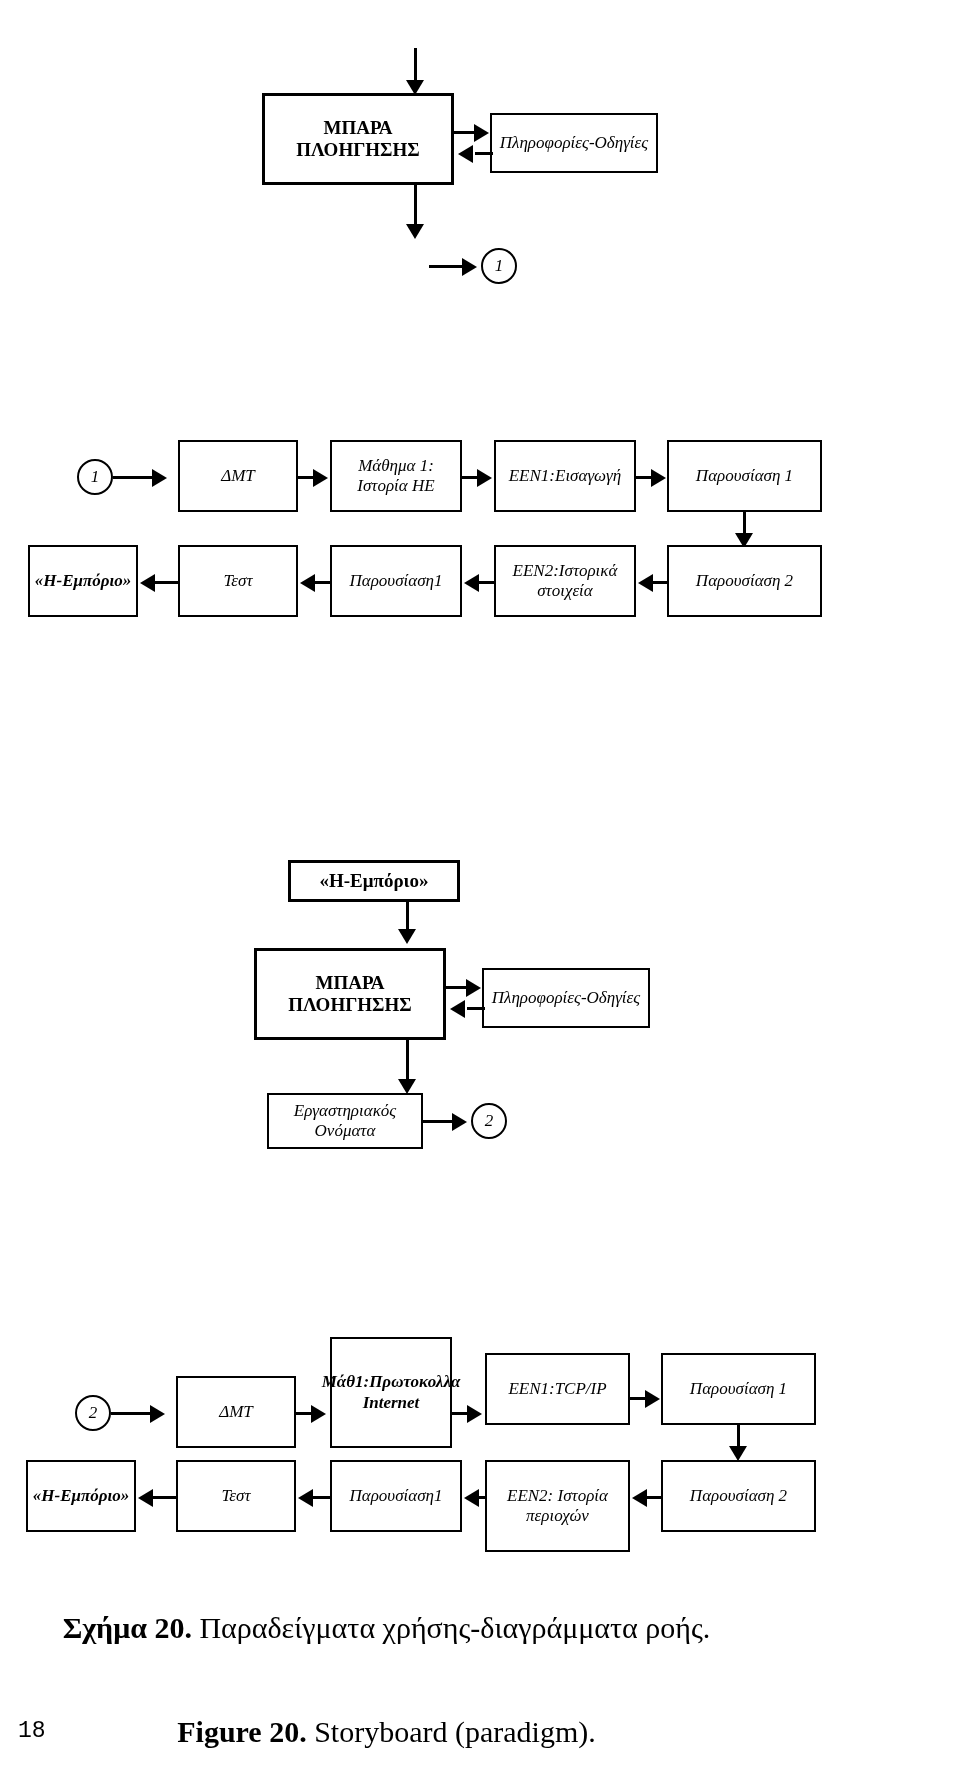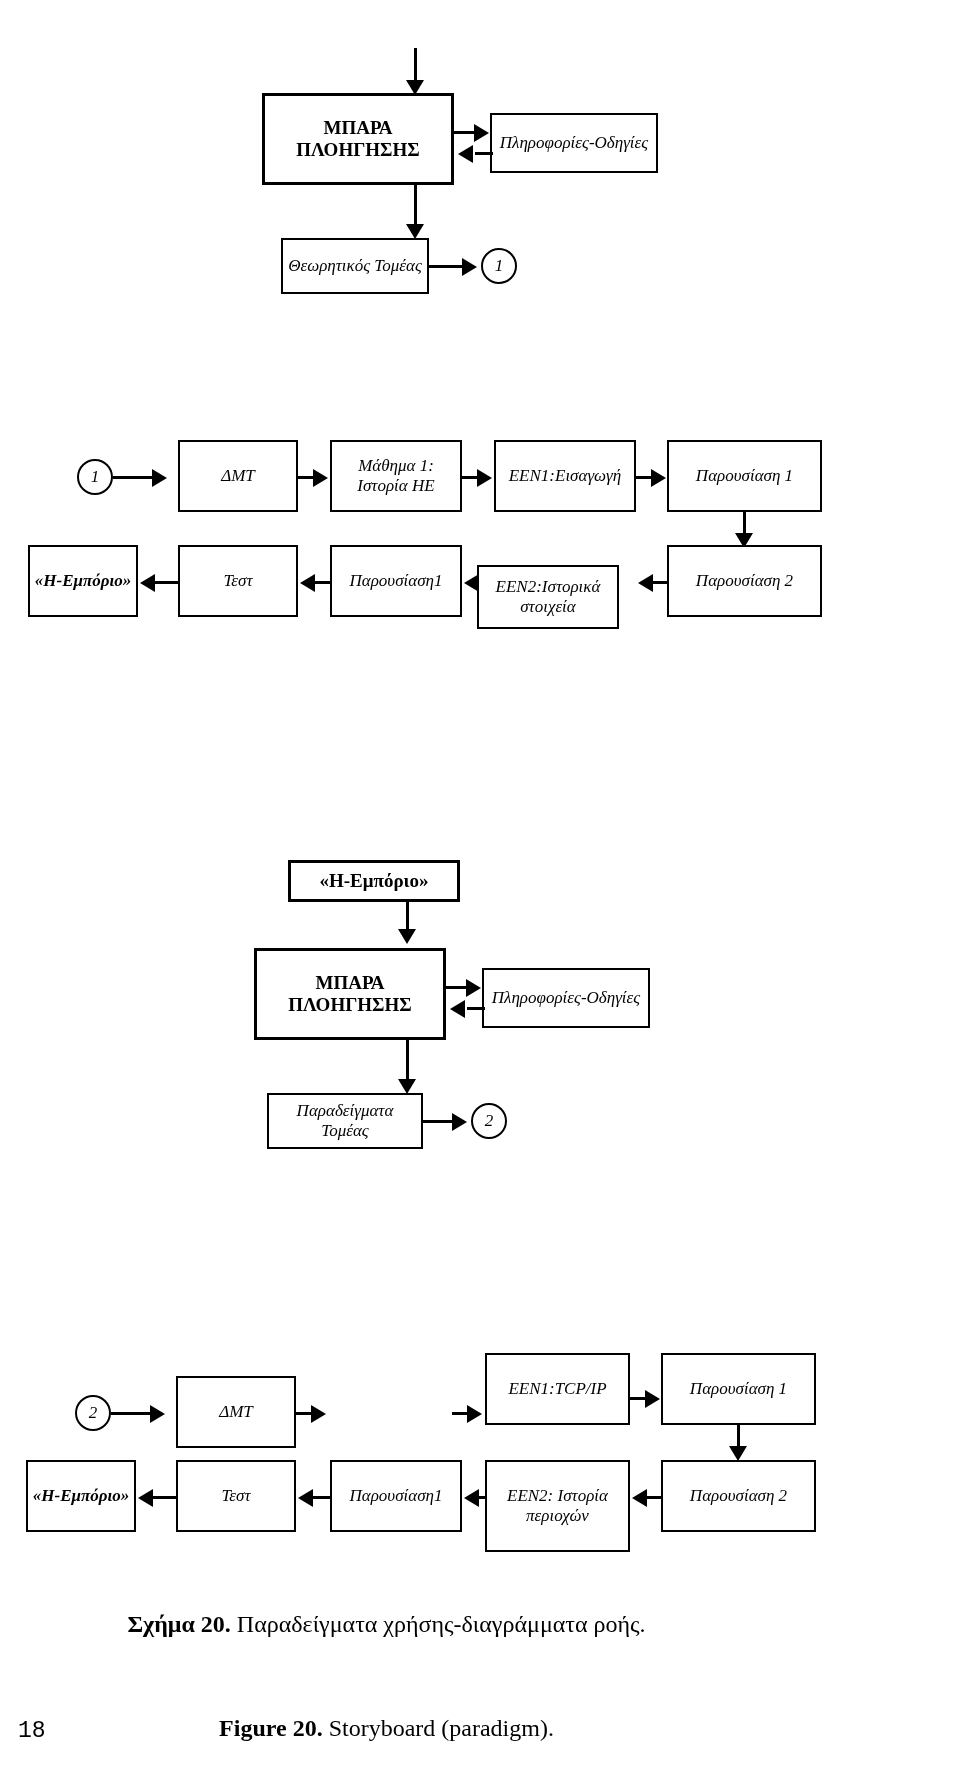--- a/index.html
+++ b/index.html
@@ -88,21 +88,21 @@
     font-style: italic;
     font-size: 17px;
   }
 
   .caption {
     position: absolute;
     left: 0;
     width: 773px;
     text-align: center;
     font-family: "Liberation Serif", serif;
-    font-size: 24px;
+    font-size: 30px;
     line-height: 1.35;
   }
   .caption .lead { font-weight: bold; }
 
   .folio {
     position: absolute;
     font-family: Liberation Mono, monospace;
     font-size: 23px;
   }
 </style>
@@ -120,21 +120,20 @@
   <div class="node" style="left:490px; top:113px; width:168px; height:60px;">Πληροφορίες-Οδηγίες</div>
 
   <div class="conn h-line" style="left:454px; top:131px; width:24px;"></div>
   <div class="arrow arrow-right" style="left:474px; top:124px;"></div>
   <div class="conn h-line" style="left:475px; top:152px; width:18px;"></div>
   <div class="arrow arrow-left" style="left:458px; top:145px;"></div>
 
   <div class="conn v-line" style="left:414px; top:185px; width:3px; height:48px;"></div>
   <div class="arrow arrow-down" style="left:406px; top:224px;"></div>
 
-  <div class="node" style="left:281px; top:238px; width:148px; height:56px;">Θεωρητικός Τομέας</div>
 
   <div class="conn h-line" style="left:429px; top:265px; width:38px;"></div>
   <div class="arrow arrow-right" style="left:462px; top:258px;"></div>
   <div class="circle" style="left:481px; top:248px; width:36px; height:36px;">1</div>
 
   <div class="circle" style="left:77px; top:459px; width:36px; height:36px;">1</div>
   <div class="conn h-line" style="left:113px; top:476px; width:46px;"></div>
   <div class="arrow arrow-right" style="left:152px; top:469px;"></div>
 
   <div class="node" style="left:178px; top:440px; width:120px; height:72px;">ΔΜΤ</div>
@@ -165,21 +164,21 @@
   <div class="node" style="left:178px; top:545px; width:120px; height:72px;">Τεστ</div>
 
   <div class="arrow arrow-left" style="left:300px; top:574px;"></div>
   <div class="conn h-line" style="left:312px; top:581px; width:18px;"></div>
 
   <div class="node" style="left:330px; top:545px; width:132px; height:72px;">Παρουσίαση1</div>
 
   <div class="arrow arrow-left" style="left:464px; top:574px;"></div>
   <div class="conn h-line" style="left:476px; top:581px; width:18px;"></div>
 
-  <div class="node" style="left:477px; top:545px; width:142px; height:64px;margin-top:20px;">EEN2:Ιστορικά στοιχεία</div>
+  <div class="node" style="left:494px; top:545px; width:142px; height:72px;">EEN2:Ιστορικά στοιχεία</div>
 
   <div class="arrow arrow-left" style="left:638px; top:574px;"></div>
   <div class="conn h-line" style="left:650px; top:581px; width:18px;"></div>
 
   <div class="node" style="left:667px; top:545px; width:155px; height:72px;">Παρουσίαση 2</div>
 
   <div class="node bold thick" style="left:288px; top:860px; width:172px; height:42px; font-size:19px;">«Η-Εμπόριο»</div>
 
   <div class="conn v-line" style="left:406px; top:902px; height:36px;"></div>
   <div class="arrow arrow-down" style="left:398px; top:929px;"></div>
@@ -189,35 +188,36 @@
   <div class="node" style="left:482px; top:968px; width:168px; height:60px;">Πληροφορίες-Οδηγίες</div>
 
   <div class="conn h-line" style="left:446px; top:986px; width:24px;"></div>
   <div class="arrow arrow-right" style="left:466px; top:979px;"></div>
   <div class="conn h-line" style="left:467px; top:1007px; width:18px;"></div>
   <div class="arrow arrow-left" style="left:450px; top:1000px;"></div>
 
   <div class="conn v-line" style="left:406px; top:1040px; height:48px;"></div>
   <div class="arrow arrow-down" style="left:398px; top:1079px;"></div>
 
-  <div class="node" style="left:267px; top:1093px; width:156px; height:56px;">Παραδείγματα Τομέας</div>
+  <div class="node" style="left:267px; top:1093px; width:156px; height:56px;">Εργαστηριακός Ονόματα</div>
 
   <div class="conn h-line" style="left:423px; top:1120px; width:34px;"></div>
   <div class="arrow arrow-right" style="left:452px; top:1113px;"></div>
   <div class="circle" style="left:471px; top:1103px; width:36px; height:36px;">2</div>
 
   <div class="circle" style="left:75px; top:1395px; width:36px; height:36px;">2</div>
   <div class="conn h-line" style="left:111px; top:1412px; width:46px;"></div>
   <div class="arrow arrow-right" style="left:150px; top:1405px;"></div>
 
   <div class="node" style="left:176px; top:1376px; width:120px; height:72px;">ΔΜΤ</div>
 
   <div class="conn h-line" style="left:296px; top:1412px; width:22px;"></div>
   <div class="arrow arrow-right" style="left:311px; top:1405px;"></div>
 
+  <div class="node bolditalic" style="left:330px; top:1337px; width:122px; height:111px;">Μάθ1:Πρωτοκολλα Internet</div>
 
   <div class="conn h-line" style="left:452px; top:1412px; width:22px;"></div>
   <div class="arrow arrow-right" style="left:467px; top:1405px;"></div>
 
   <div class="node" style="left:485px; top:1353px; width:145px; height:72px;">EEN1:TCP/IP</div>
 
   <div class="conn h-line" style="left:630px; top:1397px; width:22px;"></div>
   <div class="arrow arrow-right" style="left:645px; top:1390px;"></div>
 
   <div class="node" style="left:661px; top:1353px; width:155px; height:72px;">Παρουσίαση 1</div>

